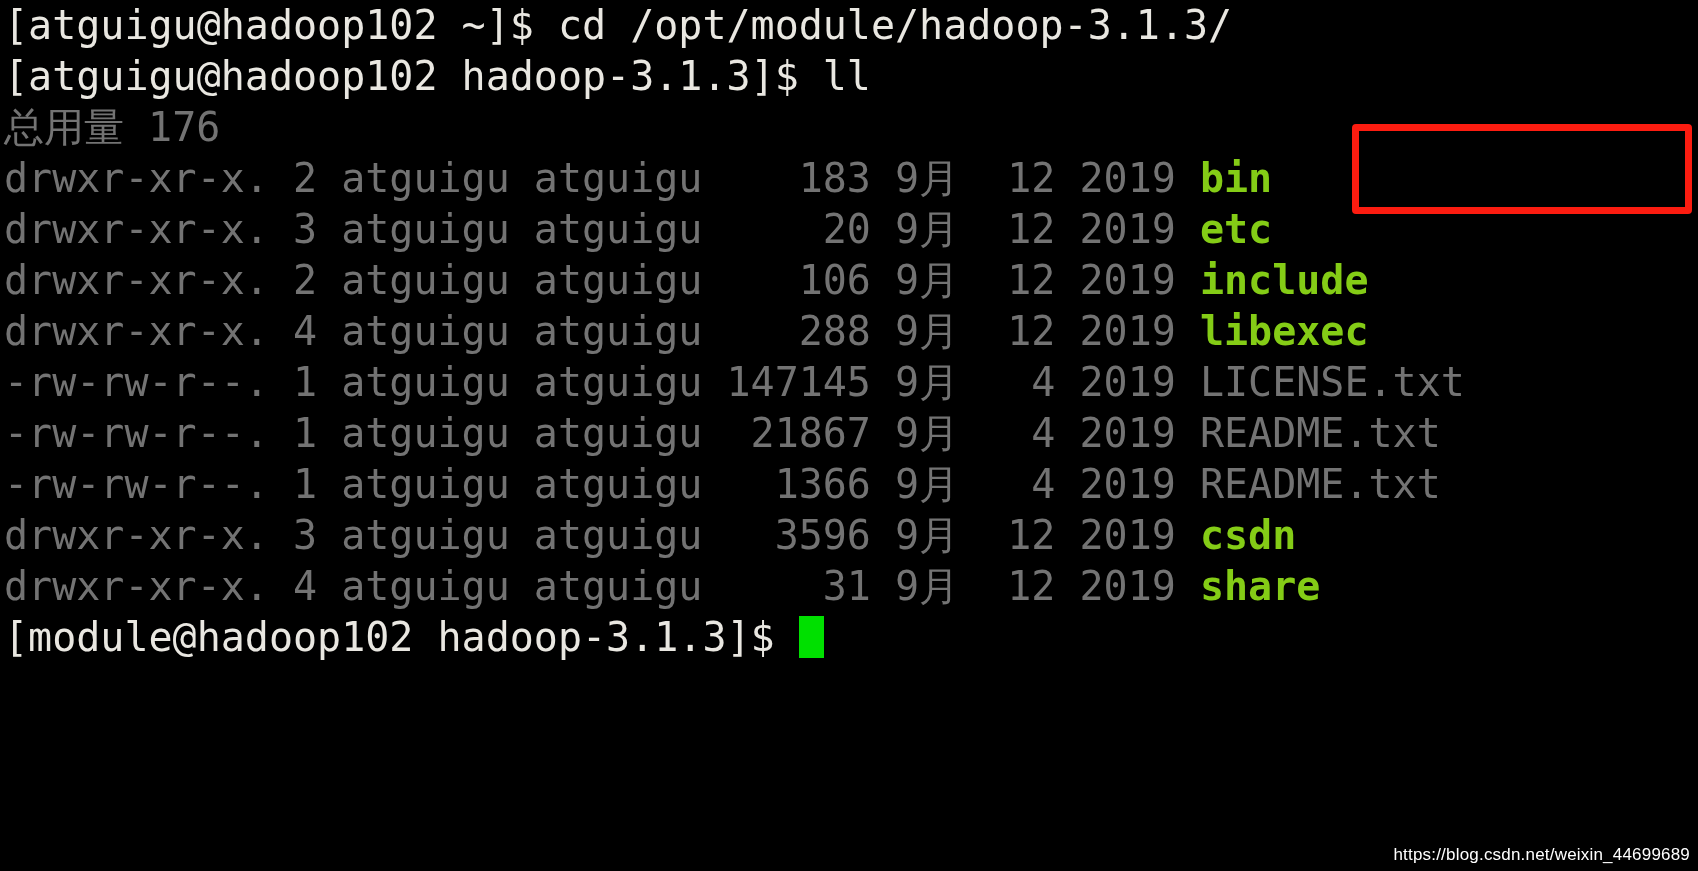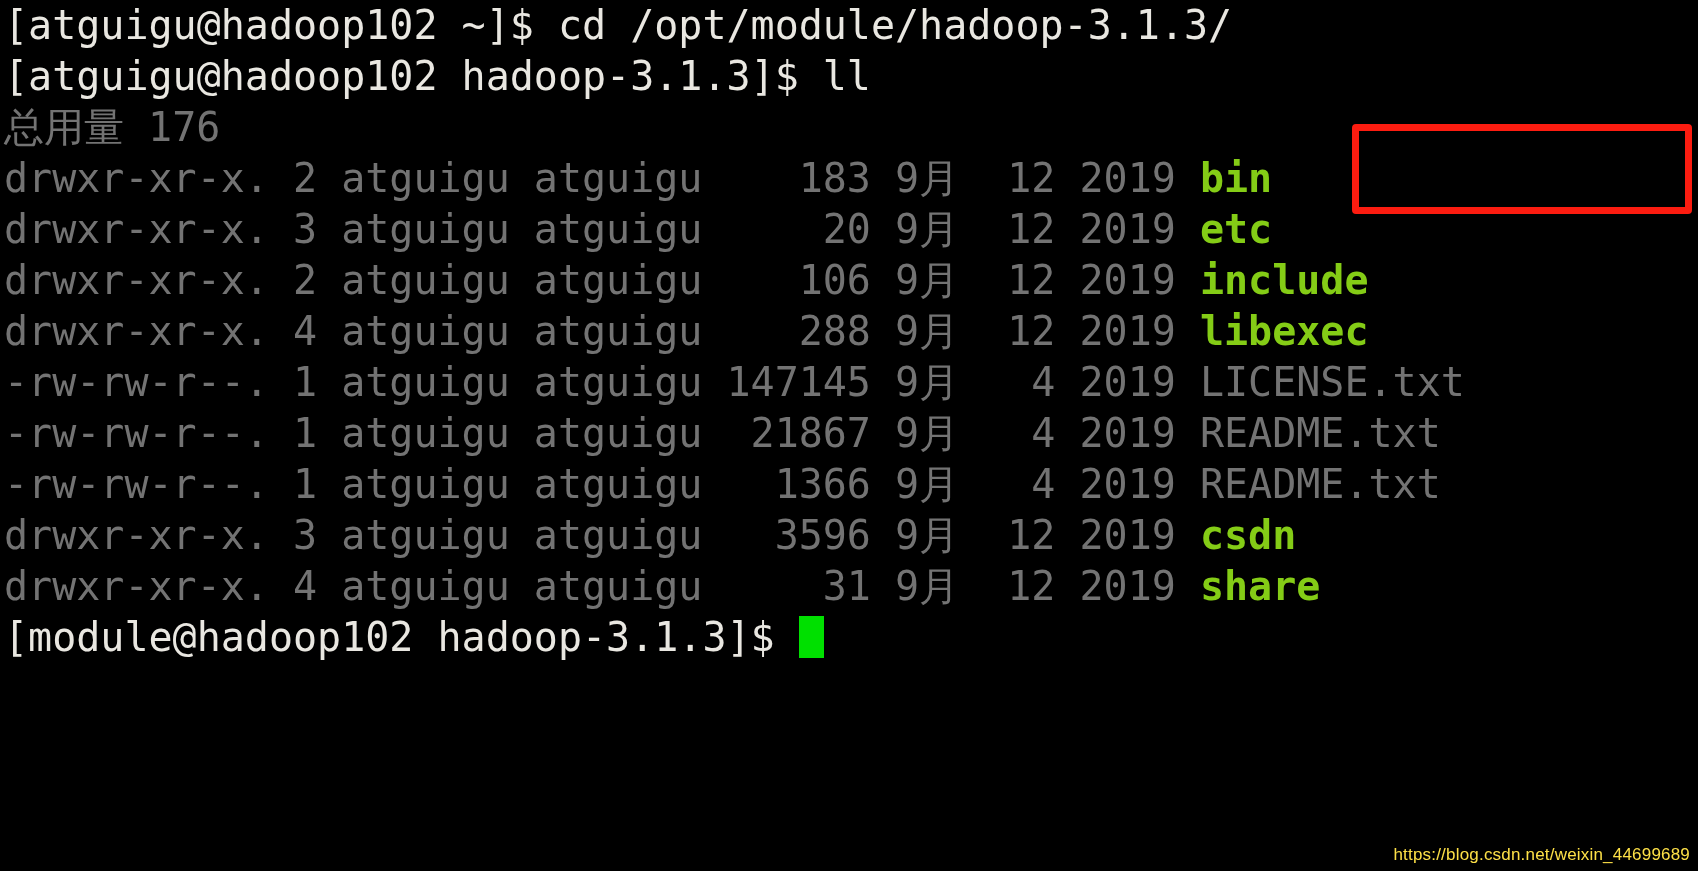--- a/index.html
+++ b/index.html
@@ -58,21 +58,21 @@
     box-sizing: border-box;
     pointer-events: none;
   }
 
   #watermark {
     position: absolute;
     right: 8px;
     bottom: 6px;
     font-family: "Liberation Sans", sans-serif;
     font-size: 17px;
-    color: #fde047;
+    color: #ffffff;
     letter-spacing: 0.2px;
     white-space: pre;
   }
 </style>
 </head>
 <body>
 
 <div id="screen">
 
   <div id="terminal">

